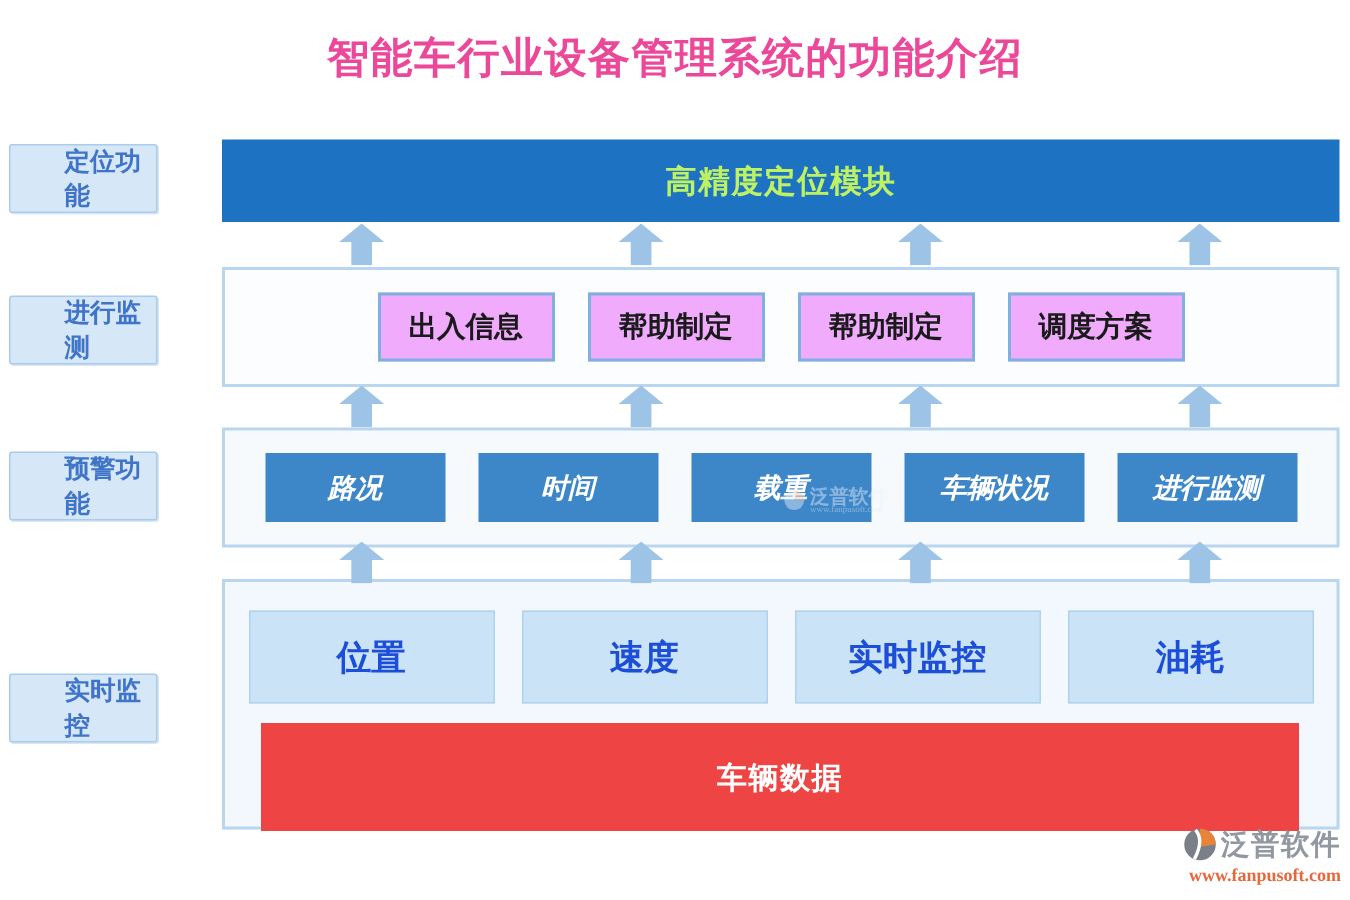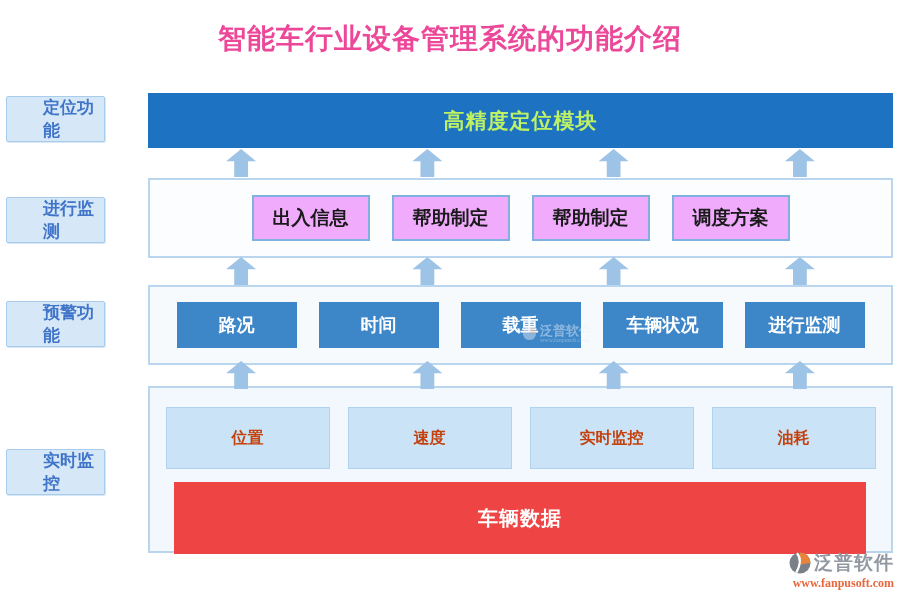--- a/index.html
+++ b/index.html
@@ -72,39 +72,39 @@
     width: 118px; height: 46px;
     background: #f0abfc;
     border: 2px solid #7EB1DD;
     display: flex; align-items: center; justify-content: center;
     font-size: 19px; font-weight: bold; color: #1a1a1a;
   }
   .cell-solid {
     width: 120px; height: 46px;
     background: #3D86C8;
     display: flex; align-items: center; justify-content: center;
-    font-size: 18px; font-weight: bold; color: #ffffff;
+    font-size: 18px; font-weight: bold; color: #ffffff; font-style: italic;
   }
 
   
   .row-monitor {
     left: 148px; top: 386px; width: 745px; height: 167px;
     border: 2px solid #BAD6EE;
     background: #F2F8FD;
   }
   .monitor-cells {
     margin-top: 19px;
     display: flex; justify-content: center; gap: 18px;
   }
   .cell-light {
     width: 164px; height: 62px;
     background: #CBE3F7;
     border: 1px solid #AFD2EE;
     display: flex; align-items: center; justify-content: center;
-    font-size: 16px; font-weight: bold; color: #c2410c;
+    font-size: 23px; font-weight: bold; color: #1d4ed8;
   }
   .monitor-bar {
     margin: 13px 25px 0 24px; height: 72px;
     background: #ef4444;
     display: flex; align-items: center; justify-content: center;
     font-size: 20px; font-weight: bold; color: #ffffff;
     letter-spacing: 1px;
   }
 
   

